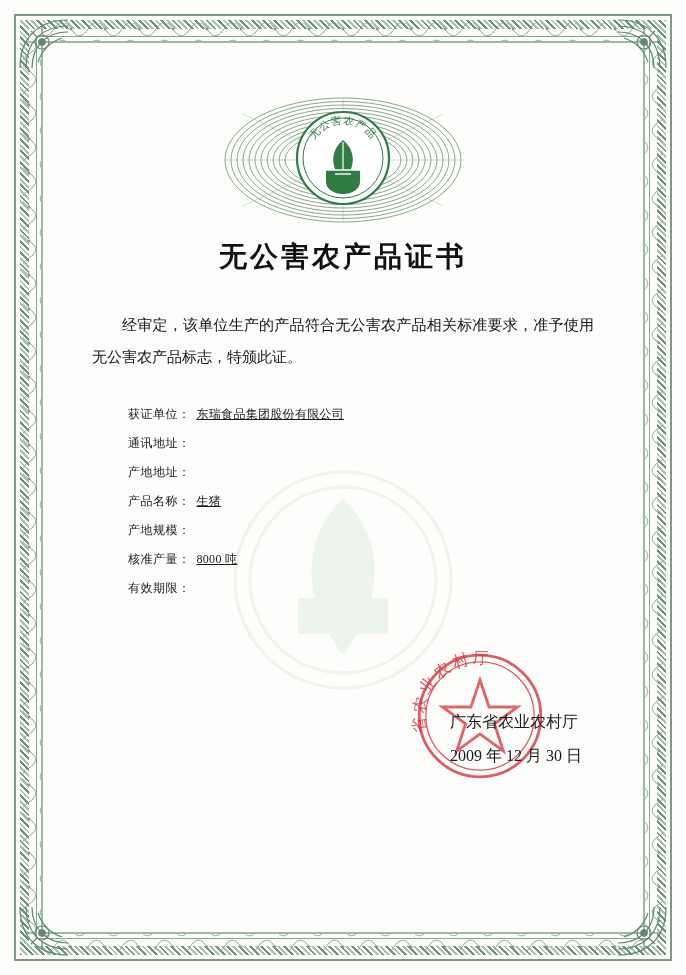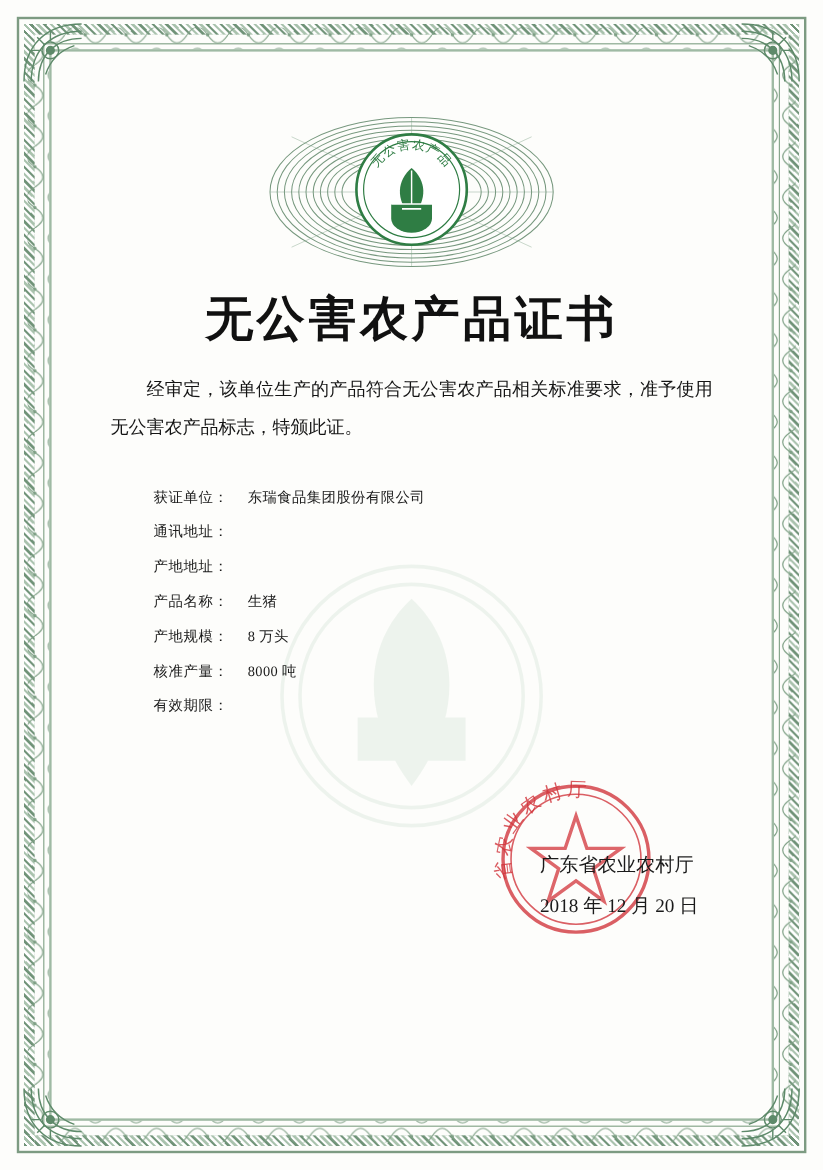--- a/index.html
+++ b/index.html
@@ -100,21 +100,21 @@
     justify-content: center;
   }
 
   
   .title {
     position: absolute;
     left: 0;
     right: 0;
     top: 238px;
     text-align: center;
-    font-size: 40px;
+    font-size: 28px;
     font-weight: bold;
     letter-spacing: 3px;
     font-family: "Liberation Serif", "DejaVu Serif", serif;
     color: #111;
   }
 
   
   .para {
     position: absolute;
     left: 92px;
@@ -141,22 +141,23 @@
     line-height: 1;
     margin-bottom: 17px;
     white-space: nowrap;
   }
   .field-label {
     flex: 0 0 auto;
     letter-spacing: 0.5px;
   }
   .field-value {
     flex: 1 1 auto;
-    margin-left: 16px;
+    margin-left: 6px;
     letter-spacing: 0.3px;
+    text-decoration: underline;
   }
   .field-value.latin {
     font-family: "Liberation Serif", "DejaVu Serif", serif;
     letter-spacing: 0.6px;
   }
 
   
   .signature {
     position: absolute;
     right: 104px;
@@ -317,21 +318,20 @@
     </div>
     <div class="field-row">
       <span class="field-label">产地地址：</span>
     </div>
     <div class="field-row">
       <span class="field-label">产品名称：</span>
       <span class="field-value">生猪</span>
     </div>
     <div class="field-row">
       <span class="field-label">产地规模：</span>
-      <span class="field-value">8 万头</span>
     </div>
     <div class="field-row">
       <span class="field-label">核准产量：</span>
       <span class="field-value">8000 吨</span>
     </div>
     <div class="field-row">
       <span class="field-label">有效期限：</span>
     </div>
   </div>
 
@@ -345,16 +345,16 @@
       <path id="sealpath" d="M 80 18 A 62 62 0 0 1 80 142 A 62 62 0 0 1 80 18"></path>
       <path id="sealarc" d="M 26 104 A 62 62 0 0 1 26 56 A 62 62 0 0 1 134 56"></path>
     </defs>
     <text font-family="'Liberation Serif','DejaVu Serif',serif" font-size="17" fill="#d1333a" opacity="0.8" letter-spacing="3">
       <textPath href="#sealarc" startOffset="26%" text-anchor="middle">广东省农业农村厅</textPath>
     </text>
   </svg>
 
   <div class="signature">
     <div>广东省农业农村厅</div>
-    <div>2018 年 12 月 20 日</div>
+    <div>2009 年 12 月 30 日</div>
   </div>
 
 </div>
 
 </body></html>

